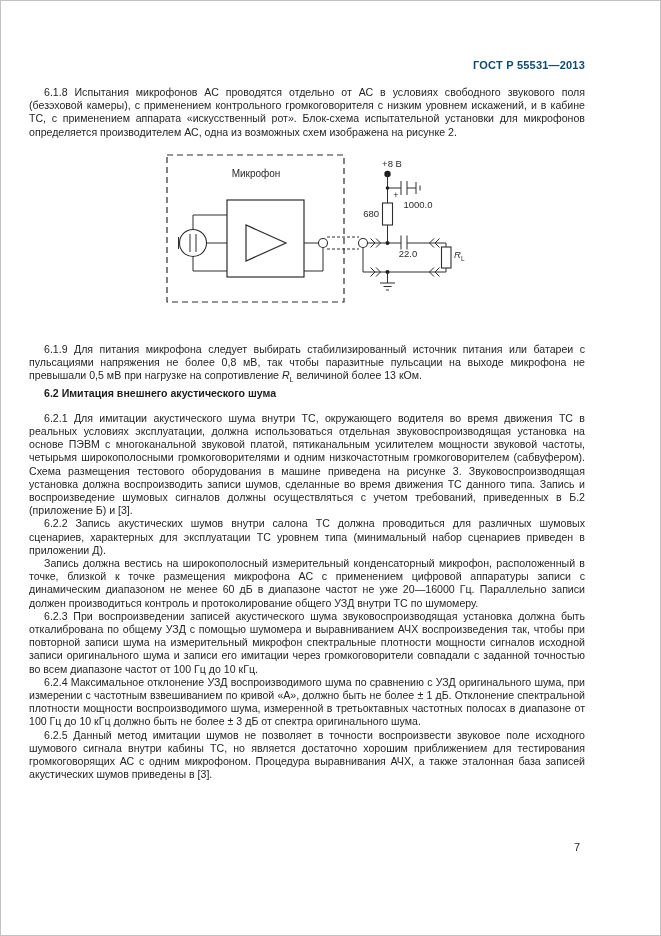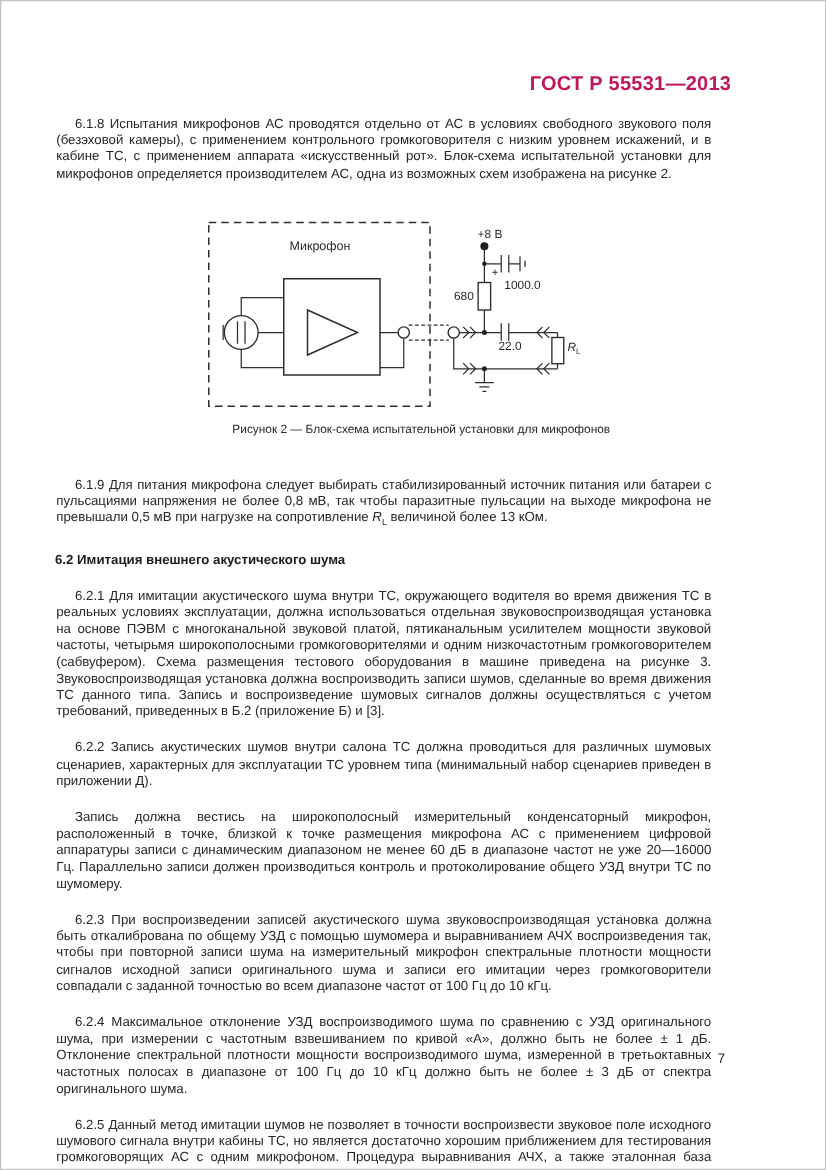--- a/index.html
+++ b/index.html
@@ -12,28 +12,28 @@
     font-family:"Liberation Sans", sans-serif;
     color:#222222;
     overflow:hidden;
   }
   .content {
     position:absolute;
     left:28px; top:58px;
     width:556px;
   }
   .doc-header {
-    font-size:16px; font-weight:bold;
+    font-size:11px; font-weight:bold;
     text-align:right;
     letter-spacing:0.2px;
     margin-bottom:15px;
-    color:#be185d;
+    color:#0c4a6e;
   }
   .body-text p {
-    margin:16px;
+    margin:0;
     font-size:10.6px;
     line-height:13.2px;
     text-align:justify;
     text-indent:15px;
     color:#262626;
   }
   .sec-heading {
     margin:0 0 12px 0;
     font-size:10.6px; line-height:13.2px;
     font-weight:bold;
@@ -156,21 +156,20 @@
             <path d="M283,117.5 L278.5,122 L283,126.5 M288.5,117.5 L284,122 L288.5,126.5" class="wire"></path>
             <circle cx="236.5" cy="122" r="2" class="dot"></circle>
             <g>
               <line x1="236.5" y1="122" x2="236.5" y2="133" class="wire"></line>
               <line x1="229" y1="133" x2="244" y2="133" class="wire" stroke-width="1.3"></line>
               <line x1="232.5" y1="136.5" x2="240.5" y2="136.5" class="wire" stroke-width="1.3"></line>
               <line x1="235" y1="140" x2="238" y2="140" class="wire" stroke-width="1.3"></line>
             </g>
           </g>
         </svg>
-        <div class="figure-caption">Рисунок 2 — Блок-схема испытательной установки для микрофонов</div>
       </div>
 
       <p><span>6.1.9 Для питания микрофона следует выбирать стабилизированный источник питания или батареи с пульсациями напряжения не более 0,8 мВ, так чтобы паразитные пульсации на выходе микрофона не превышали 0,5 мВ при нагрузке на сопротивление </span><i><span>R</span></i><sub class="rl">L</sub><span> величиной более 13 кОм.</span></p>
 
       <div class="sec-heading">6.2 Имитация внешнего акустического шума</div>
 
       <p>6.2.1 Для имитации акустического шума внутри ТС, окружающего водителя во время движения ТС в реальных условиях эксплуатации, должна использоваться отдельная звуковоспроизводящая установка на основе ПЭВМ с многоканальной звуковой платой, пятиканальным усилителем мощности звуковой частоты, четырьмя широкополосными громкоговорителями и одним низкочастотным громкоговорителем (сабвуфером). Схема размещения тестового оборудования в машине приведена на рисунке 3. Звуковоспроизводящая установка должна воспроизводить записи шумов, сделанные во время движения ТС данного типа. Запись и воспроизведение шумовых сигналов должны осуществляться с учетом требований, приведенных в Б.2 (приложение Б) и [3].</p>
       <p>6.2.2 Запись акустических шумов внутри салона ТС должна проводиться для различных шумовых сценариев, характерных для эксплуатации ТС уровнем типа (минимальный набор сценариев приведен в приложении Д).</p>
       <p>Запись должна вестись на широкополосный измерительный конденсаторный микрофон, расположенный в точке, близкой к точке размещения микрофона АС с применением цифровой аппаратуры записи с динамическим диапазоном не менее 60 дБ в диапазоне частот не уже 20—16000 Гц. Параллельно записи должен производиться контроль и протоколирование общего УЗД внутри ТС по шумомеру.</p>
       <p>6.2.3 При воспроизведении записей акустического шума звуковоспроизводящая установка должна быть откалибрована по общему УЗД с помощью шумомера и выравниванием АЧХ воспроизведения так, чтобы при повторной записи шума на измерительный микрофон спектральные плотности мощности сигналов исходной записи оригинального шума и записи его имитации через громкоговорители совпадали с заданной точностью во всем диапазоне частот от 100 Гц до 10 кГц.</p>

